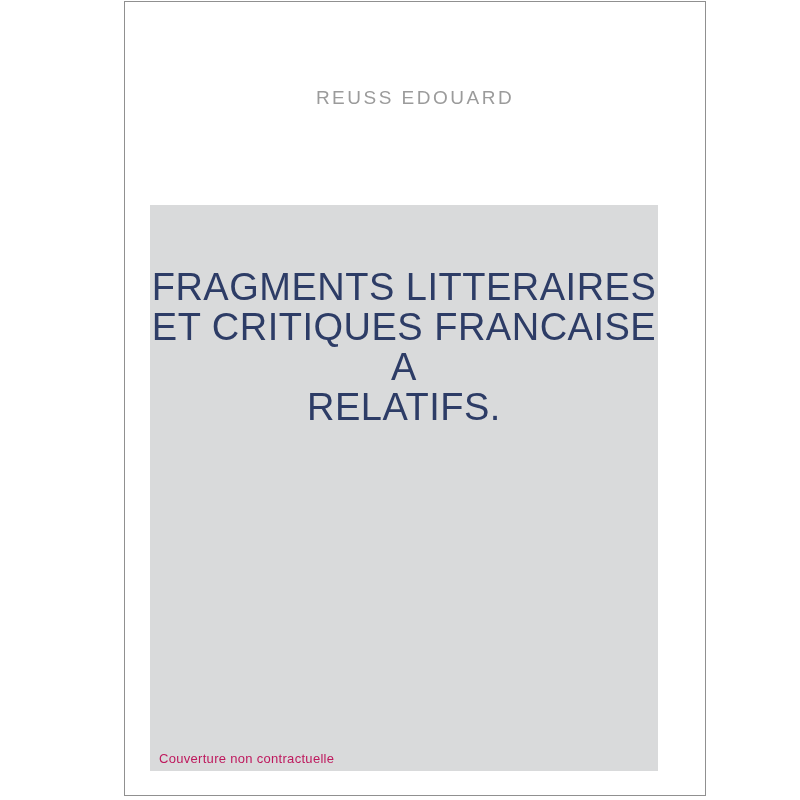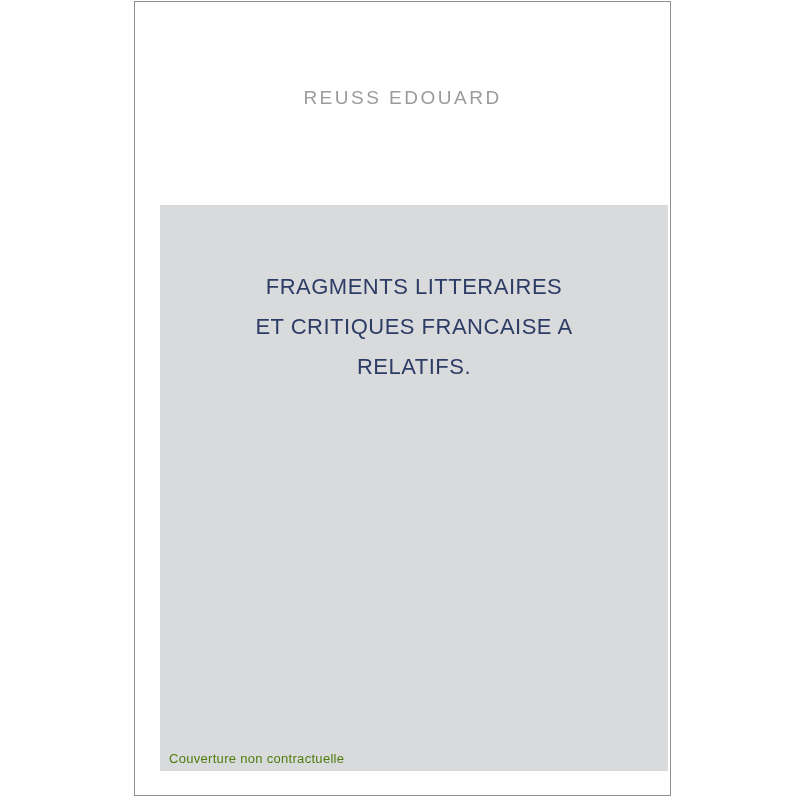--- a/index.html
+++ b/index.html
@@ -12,23 +12,23 @@
     overflow: hidden;
   }
   .canvas {
     position: relative;
     width: 800px;
     height: 800px;
     background: #ffffff;
   }
   .page {
     position: absolute;
-    left: 134px;
+    left: 124px;
     top: 1px;
-    width: 537px;
+    width: 582px;
     height: 795px;
     box-sizing: border-box;
     background: #ffffff;
     border: 1px solid #909090;
   }
   .author {
     position: absolute;
     top: 85px;
     left: 0;
     right: 0;
@@ -45,33 +45,33 @@
     width: 508px;
     height: 566px;
     background: #d9dadb;
   }
   .title {
     position: absolute;
     top: 62px;
     left: 0;
     right: 0;
     text-align: center;
-    font-size: 22px;
+    font-size: 38px;
     line-height: 40px;
     font-weight: 300;
     letter-spacing: 0.5px;
     color: #2d3c66;
   }
   .disclaimer {
     position: absolute;
     left: 9px;
     bottom: 5px;
     font-size: 13px;
     letter-spacing: 0.3px;
-    color: #4d7c0f;
+    color: #be185d;
   }
 </style>
 </head>
 <body>
 
 <div class="canvas">
   <div class="page">
     <div class="author">REUSS EDOUARD</div>
     <div class="cover-box">
       <div class="title">

